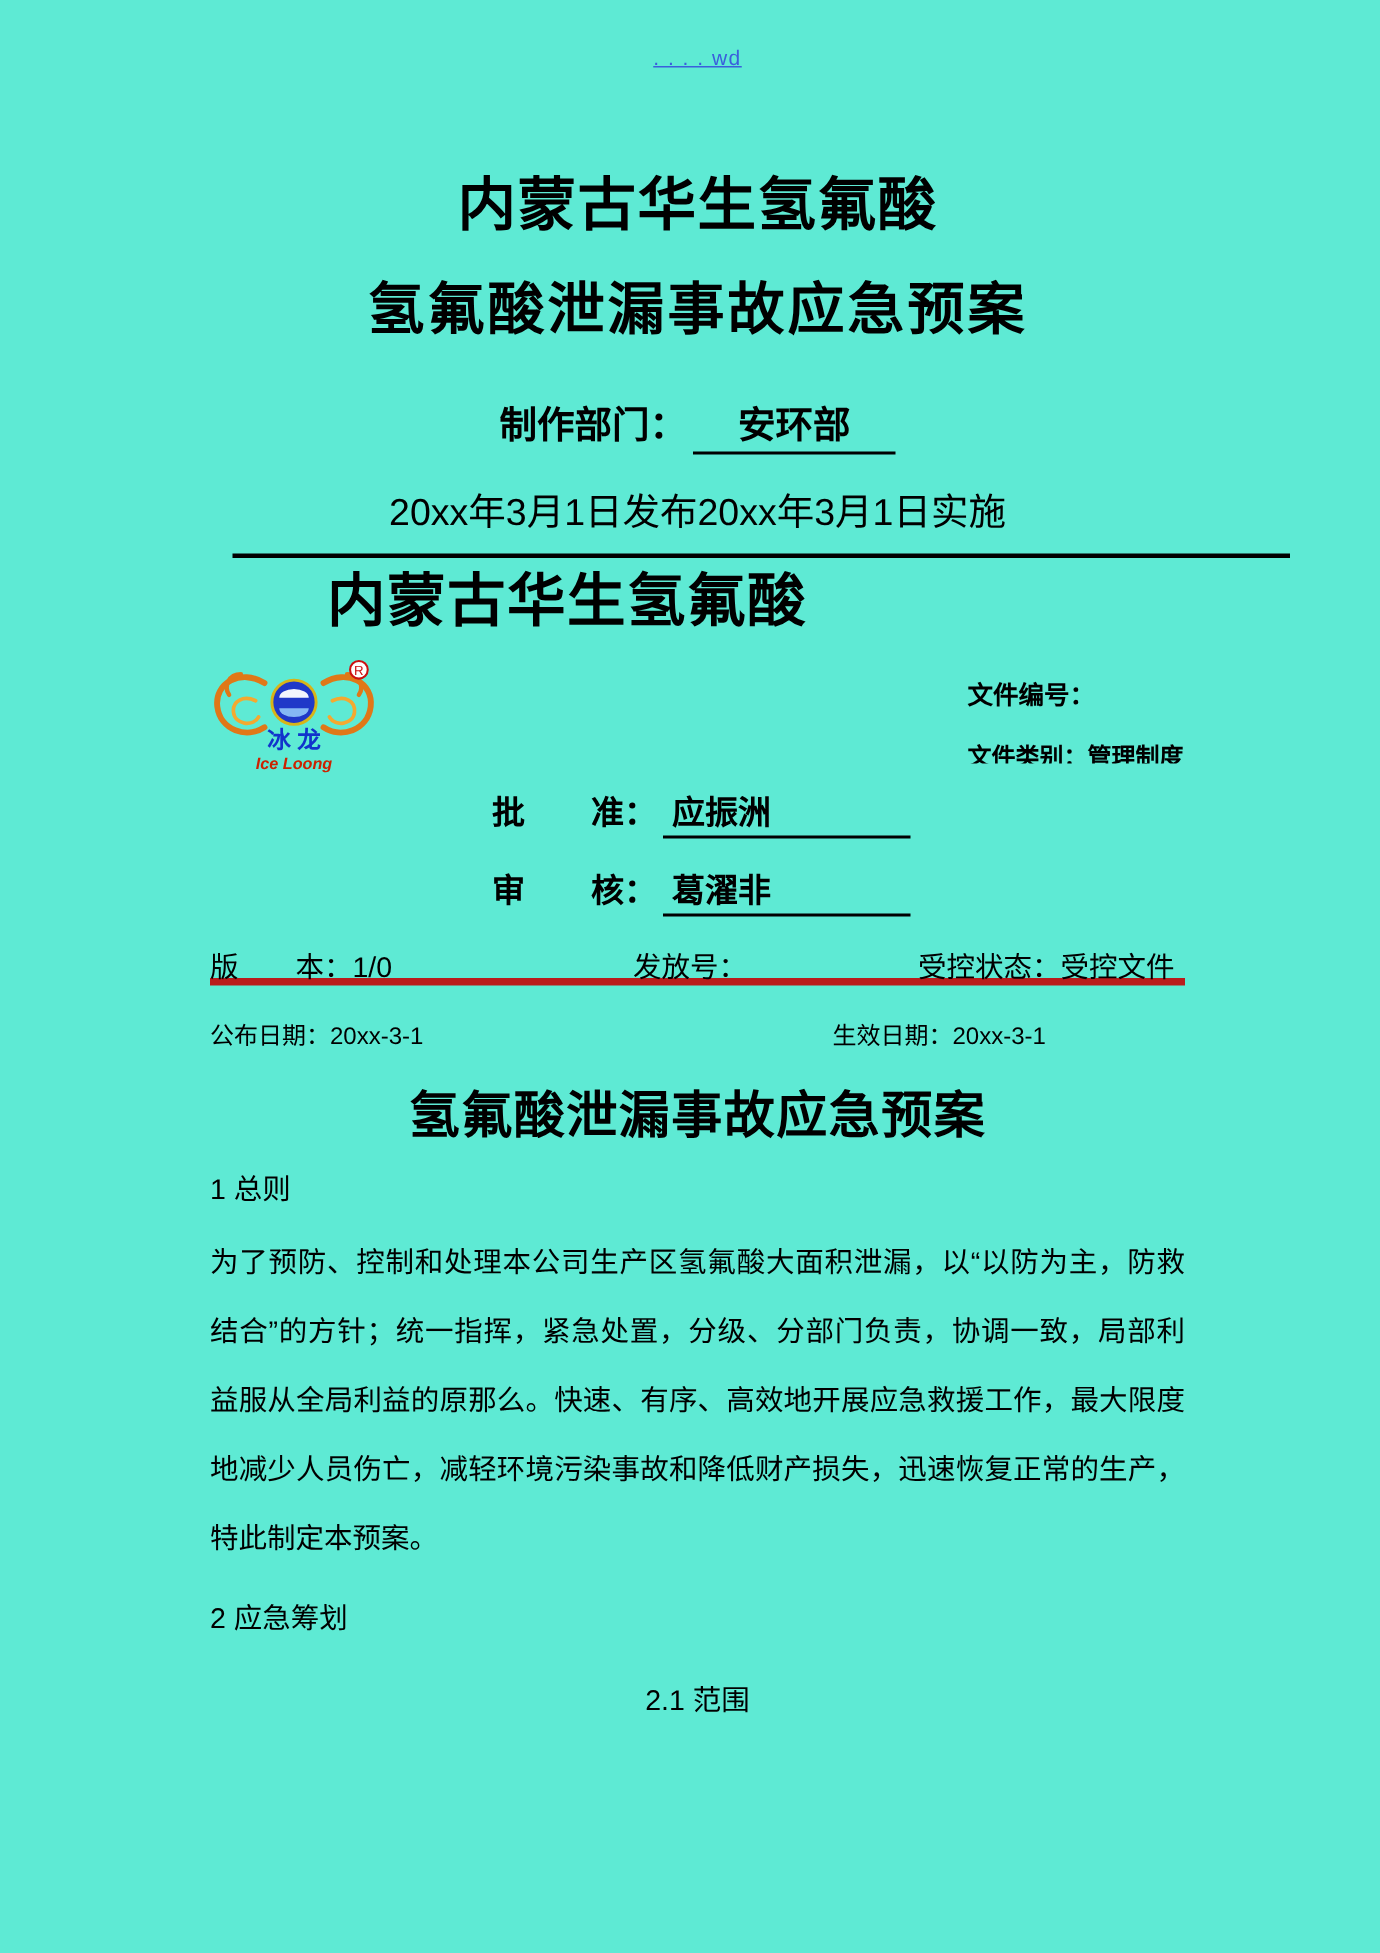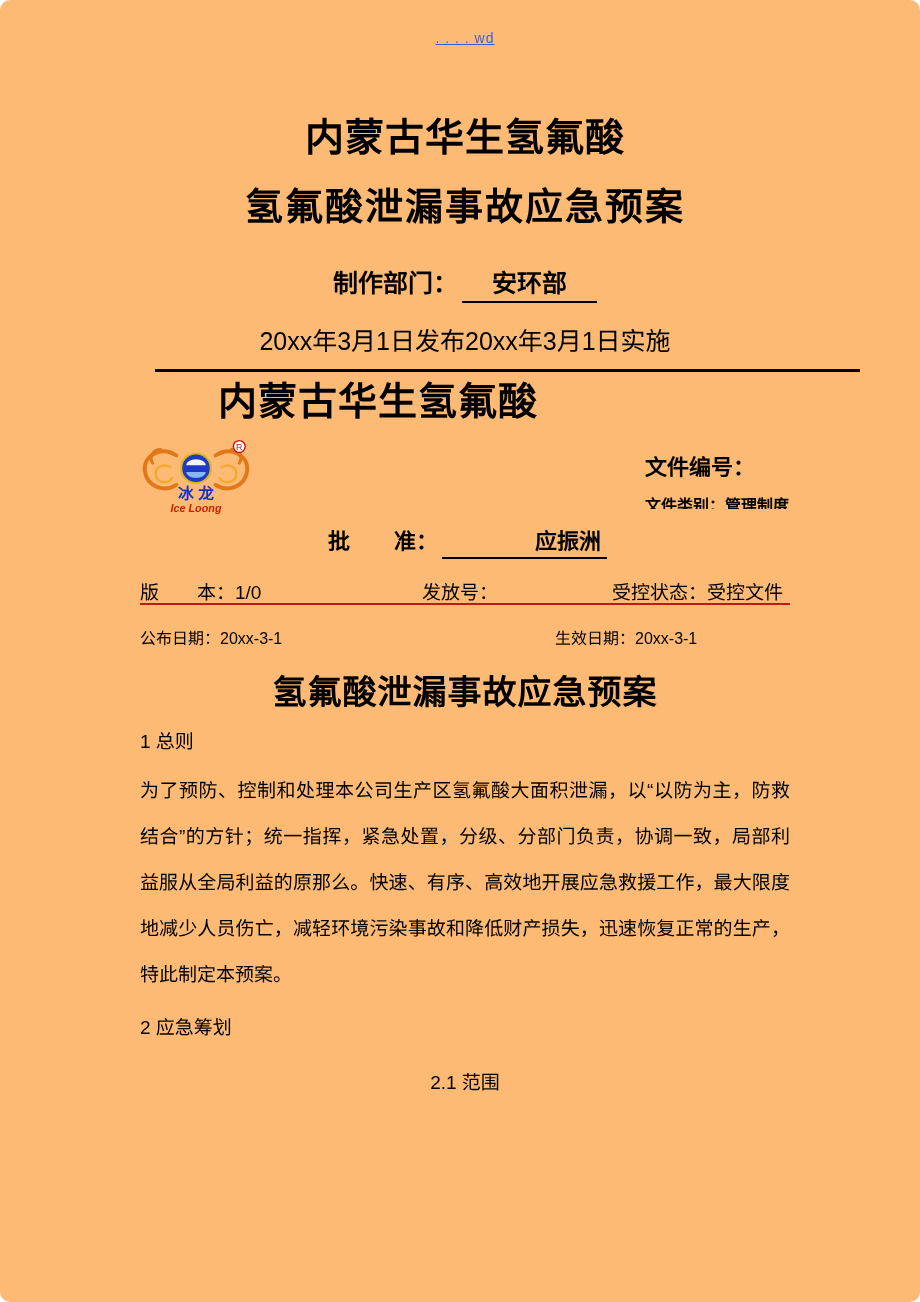--- a/index.html
+++ b/index.html
@@ -1,47 +1,47 @@
 <!DOCTYPE html>
 <html lang="zh-CN" style="--watermark-blue: #3a5fdc; --logo-blue: #2038c8; --logo-gold: #e07818; --logo-red: #cc1111; --text-black: #000000;"><head>
 <meta charset="utf-8">
 <style>
   *{margin:0;padding:0;box-sizing:border-box;}
   body{background:#ffffff;}
   .page{
-    position:relative;width:920px;height:1302px;background:#fdba74;color:#000000;
+    position:relative;width:920px;height:1302px;background:#5eead4;color:#000000;
     font-family:"Liberation Sans","DejaVu Sans",sans-serif;
-    padding:30px 130px 0 140px;overflow:hidden;border-radius:10px;
+    padding:30px 130px 0 140px;overflow:hidden;
   }
   .watermark{text-align:center;font-size:14px;height:18px;}
   .wm-link{color:var(--watermark-blue,#3a5fdc);text-decoration:underline;letter-spacing:1px;cursor:pointer;}
 
   .cover-company{margin-top:68px;text-align:center;font-size:39px;font-weight:bold;letter-spacing:1px;line-height:1.15;}
   .cover-title{margin-top:26px;text-align:center;font-size:38px;font-weight:bold;letter-spacing:2px;line-height:1.1;}
 
   .dept-line{margin-top:34px;text-align:center;font-size:25px;font-weight:bold;}
   .dept-value{display:inline-block;min-width:135px;text-align:center;border-bottom:2px solid #000;padding-bottom:2px;margin-left:4px;}
 
   .dates-line{margin-top:18px;text-align:center;font-size:25px;font-weight:500;}
   .date-gap{}
 
   .thick-rule{margin-top:12px;margin-left:15px;width:705px;height:3px;background:#000;}
 
   .inner-company{margin-top:10px;margin-left:78px;font-size:39px;font-weight:bold;letter-spacing:1px;line-height:1.05;}
 
   .logo-row{position:relative;height:84px;margin-top:14px;}
   .logo{position:absolute;left:-3px;top:-2px;width:118px;height:84px;}
-  .doc-no{position:absolute;left:505px;top:12px;font-size:22px;font-weight:bold;}
+  .doc-no{position:absolute;left:505px;top:12px;font-size:17px;font-weight:bold;}
   .doc-type-clip{position:absolute;left:505px;top:58px;height:14px;overflow:hidden;font-size:16px;font-weight:bold;line-height:22px;white-space:nowrap;}
 
   .approval{margin-top:2px;margin-left:188px;font-size:22px;font-weight:bold;}
   .appr-row{margin-bottom:22px;height:30px;}
-  .appr-value{display:inline-block;min-width:165px;text-align:right;border-bottom:2px solid #000;padding:0 6px 2px;margin-left:4px;}
+  .appr-value{display:inline-block;min-width:165px;text-align:left;border-bottom:2px solid #000;padding:0 6px 2px;margin-left:4px;}
 
-  .version-row{position:relative;margin-top:12px;height:30px;border-bottom:2px solid #b91c1c;font-size:19px;}
+  .version-row{position:relative;margin-top:12px;height:30px;border-bottom:5px solid #b91c1c;font-size:19px;}
   .vr-left{position:absolute;left:0;top:2px;}
   .vr-mid{position:absolute;left:235px;top:2px;margin-left:47px;}
   .vr-right{position:absolute;left:472px;top:2px;}
 
   .pubdate-row{position:relative;margin-top:20px;height:26px;font-size:16px;}
   .pd-left{position:absolute;left:0;top:0;}
   .pd-right{position:absolute;left:415px;top:0;}
 
   .body-title{margin-top:22px;text-align:center;font-size:34px;font-weight:bold;letter-spacing:1px;line-height:1.15;}
   .section{margin-top:18px;font-size:19px;font-weight:400;line-height:1.3;}
@@ -99,20 +99,23 @@
     <div class="doc-no">文件编号：</div>
     <div class="doc-type-clip">
       <span>文件类别：管理制度</span>
     </div>
   </div>
 
   <div class="approval">
     <div class="appr-row">
       <span>批　　准：</span><span class="appr-value">应振洲</span>
     </div>
+    <div class="appr-row">
+      <span>审　　核：</span><span class="appr-value">葛濯非</span>
+    </div>
   </div>
 
   <div class="version-row">
     <span class="vr-left">
       <span>版　　本：</span><span>1/0</span>
     </span>
     <span class="vr-mid">发放号：</span>
     <span class="vr-right">
       <span>受控状态：</span><span>受控文件</span>
     </span>

